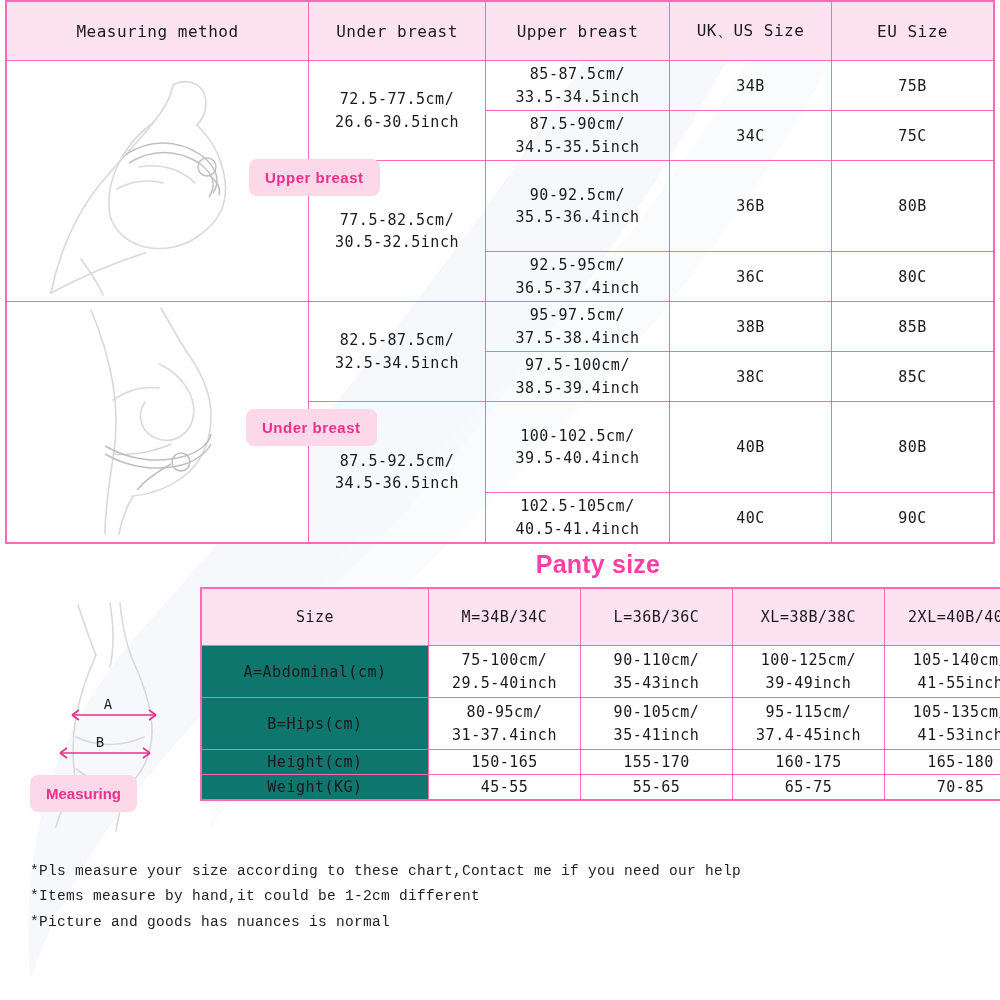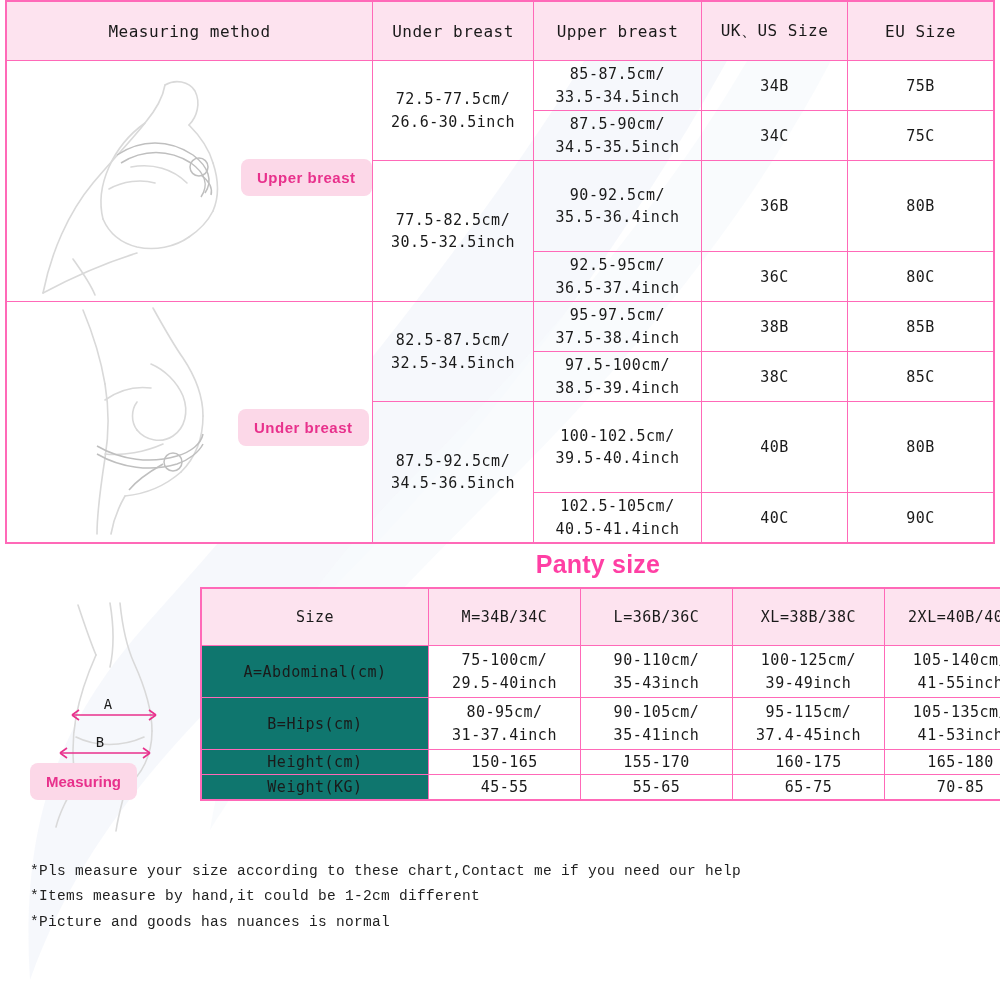--- a/index.html
+++ b/index.html
@@ -51,21 +51,21 @@
     margin-left: 5px;
     border: 2px solid #ff69b8;
   }
   .bra-table td, .bra-table th {
     border: 1px solid #ff69b8;
     font-family: "DejaVu Sans Mono", "Liberation Mono", monospace;
     font-size: 15px;
     color: #1a1a1a;
     text-align: center;
     vertical-align: middle;
-    padding: 2px 6px;
+    padding: 2px 14px;
     letter-spacing: 0.5px;
   }
   .bra-head td {
     background: #fde3ef;
     height: 54px;
     font-size: 16px;
   }
   .cell-two-line { line-height: 1.5; }
   .fig-cell {
     width: 400px;
@@ -135,21 +135,21 @@
   .panty-figure {
     position: absolute;
     left: 10px;
     top: 10px;
     width: 190px;
     height: 240px;
   }
   #pill-measuring {
     position: absolute;
     left: 30px;
-    top: 176px;
+    top: 188px;
     z-index: 3;
   }
 
   
   .notes {
     margin: 14px 0 0 30px;
     font-family: Liberation Mono, monospace;
     font-size: 14.5px;
     color: #222;
     line-height: 1.75;

